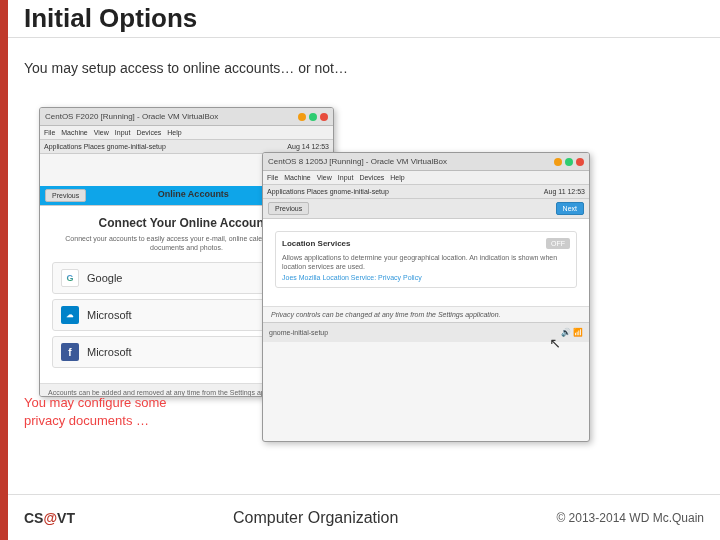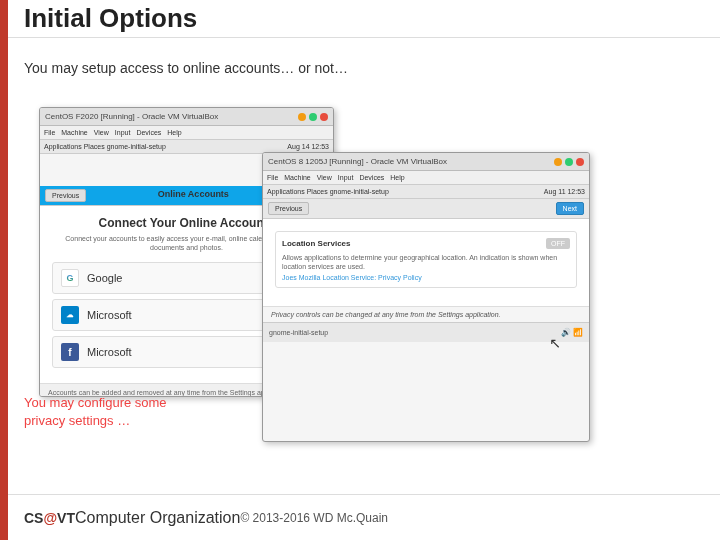--- a/index.html
+++ b/index.html
@@ -319,20 +319,21 @@
 
     
     .footer {
       position: absolute;
       bottom: 0; left: 8px;
       width: 712px;
       height: 46px;
       border-top: 1px solid #ddd;
       display: flex;
       align-items: center;
+      justify-content: space-between;
       padding: 0 16px;
     }
 
     .footer-left {
       font-size: 14px;
       font-weight: bold;
       color: #333;
     }
 
     .footer-left span.at { color: #c0392b; }
@@ -467,24 +468,24 @@
         </div>
       </div>
 
       <div style="position:absolute; right:28px; bottom:90px; font-size:14px; color:#333;">↖</div>
     </div>
 
   </div>
 
   <div class="bottom-left-text">
     <div>You may configure some</div>
-    <div>privacy settings …</div>
+    <div>privacy documents …</div>
   </div>
 
 </div>
 
 <div class="footer">
   <div class="footer-left">
     <span>CS</span><span class="at">@</span><span>VT</span>
   </div>
   <div class="footer-center">Computer Organization</div>
-  <div class="footer-right">© 2013-2016 WD Mc.Quain</div>
+  <div class="footer-right">© 2013-2014 WD Mc.Quain</div>
 </div>
 
 </body></html>

